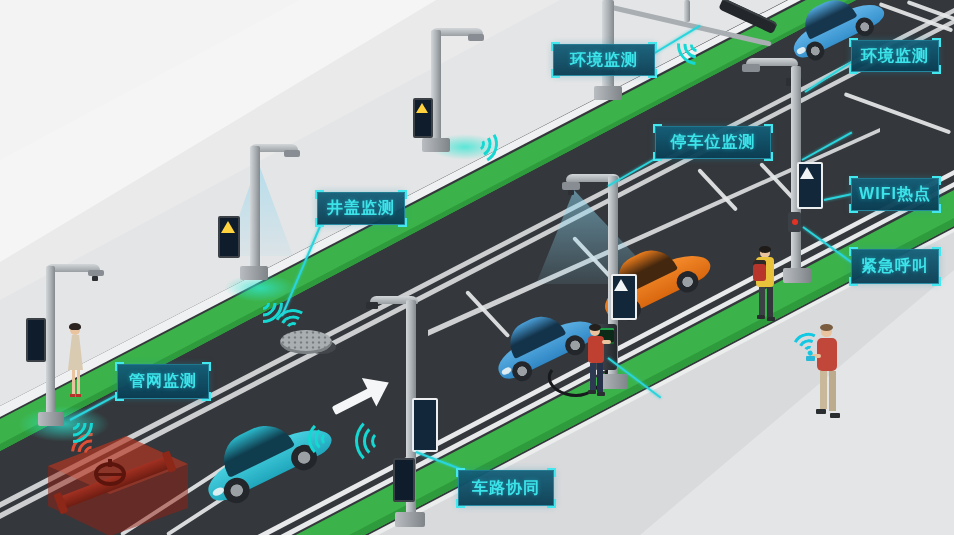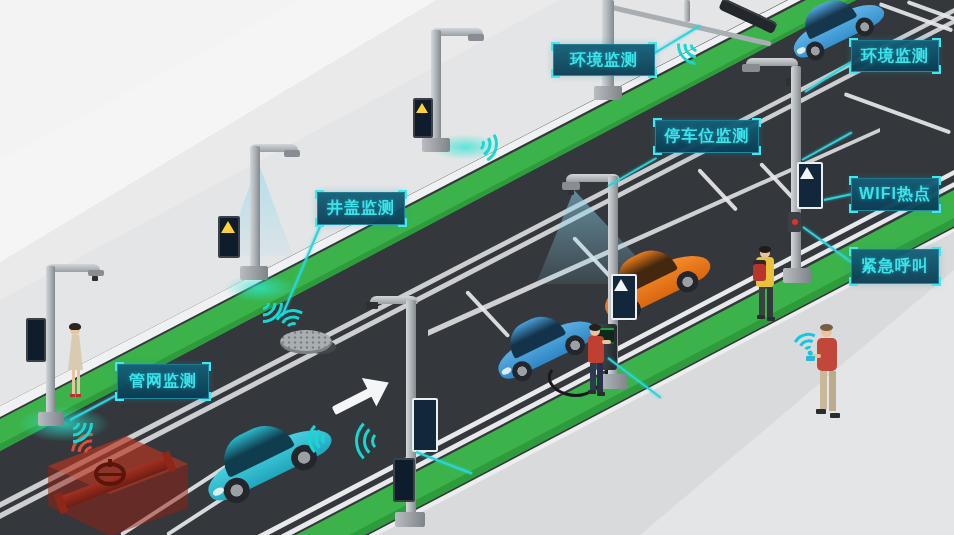--- a/index.html
+++ b/index.html
@@ -157,21 +157,21 @@
     border:1px solid rgba(56,190,214,.45);color:#3ce4ea;
     font-weight:bold;font-size:16px;letter-spacing:1px;text-shadow:0 0 4px rgba(40,210,230,.5);
     box-shadow:0 0 7px rgba(25,150,180,.35);}
   .lbl i{position:absolute;width:9px;height:9px;border:0 solid #43e8ee;}
   .lbl i.tl{left:-3px;top:-3px;border-left-width:2px;border-top-width:2px;}
   .lbl i.tr{right:-3px;top:-3px;border-right-width:2px;border-top-width:2px;}
   .lbl i.bl{left:-3px;bottom:-3px;border-left-width:2px;border-bottom-width:2px;}
   .lbl i.br{right:-3px;bottom:-3px;border-right-width:2px;border-bottom-width:2px;}
   .L1{left:553px;top:44px;width:102px;height:32px;}
   .L2{left:851px;top:40px;width:88px;height:32px;}
-  .L3{left:655px;top:120px;width:104px;height:33px;font-family:Liberation Serif, serif;}
+  .L3{left:655px;top:126px;width:116px;height:33px;font-family:Liberation Serif, serif;}
   .L4{left:851px;top:110px;width:88px;height:32px;}
   .L5{left:851px;top:178px;width:88px;height:33px;}
   .L6{left:851px;top:249px;width:88px;height:35px;}
   .L7{left:317px;top:192px;width:88px;height:33px;}
   .L8{left:117px;top:364px;width:92px;height:35px;}
   .L9{left:657px;top:385px;width:97px;height:35px;}
   .L10{left:458px;top:470px;width:96px;height:36px;}
 
   
   .conn{height:2px;background:#2ad4dc;transform-origin:0 50%;box-shadow:0 0 3px rgba(42,212,220,.8);}
@@ -502,14 +502,21 @@
       <i class="br"></i>
       <span>管网监测</span>
     </div>
   <div class="lbl L7">
       <i class="tl"></i>
       <i class="tr"></i>
       <i class="bl"></i>
       <i class="br"></i>
       <span>井盖监测</span>
     </div>
+  <div class="lbl L10">
+      <i class="tl"></i>
+      <i class="tr"></i>
+      <i class="bl"></i>
+      <i class="br"></i>
+      <span>车路协同</span>
+    </div>
 
 </div>
 
 </body></html>

